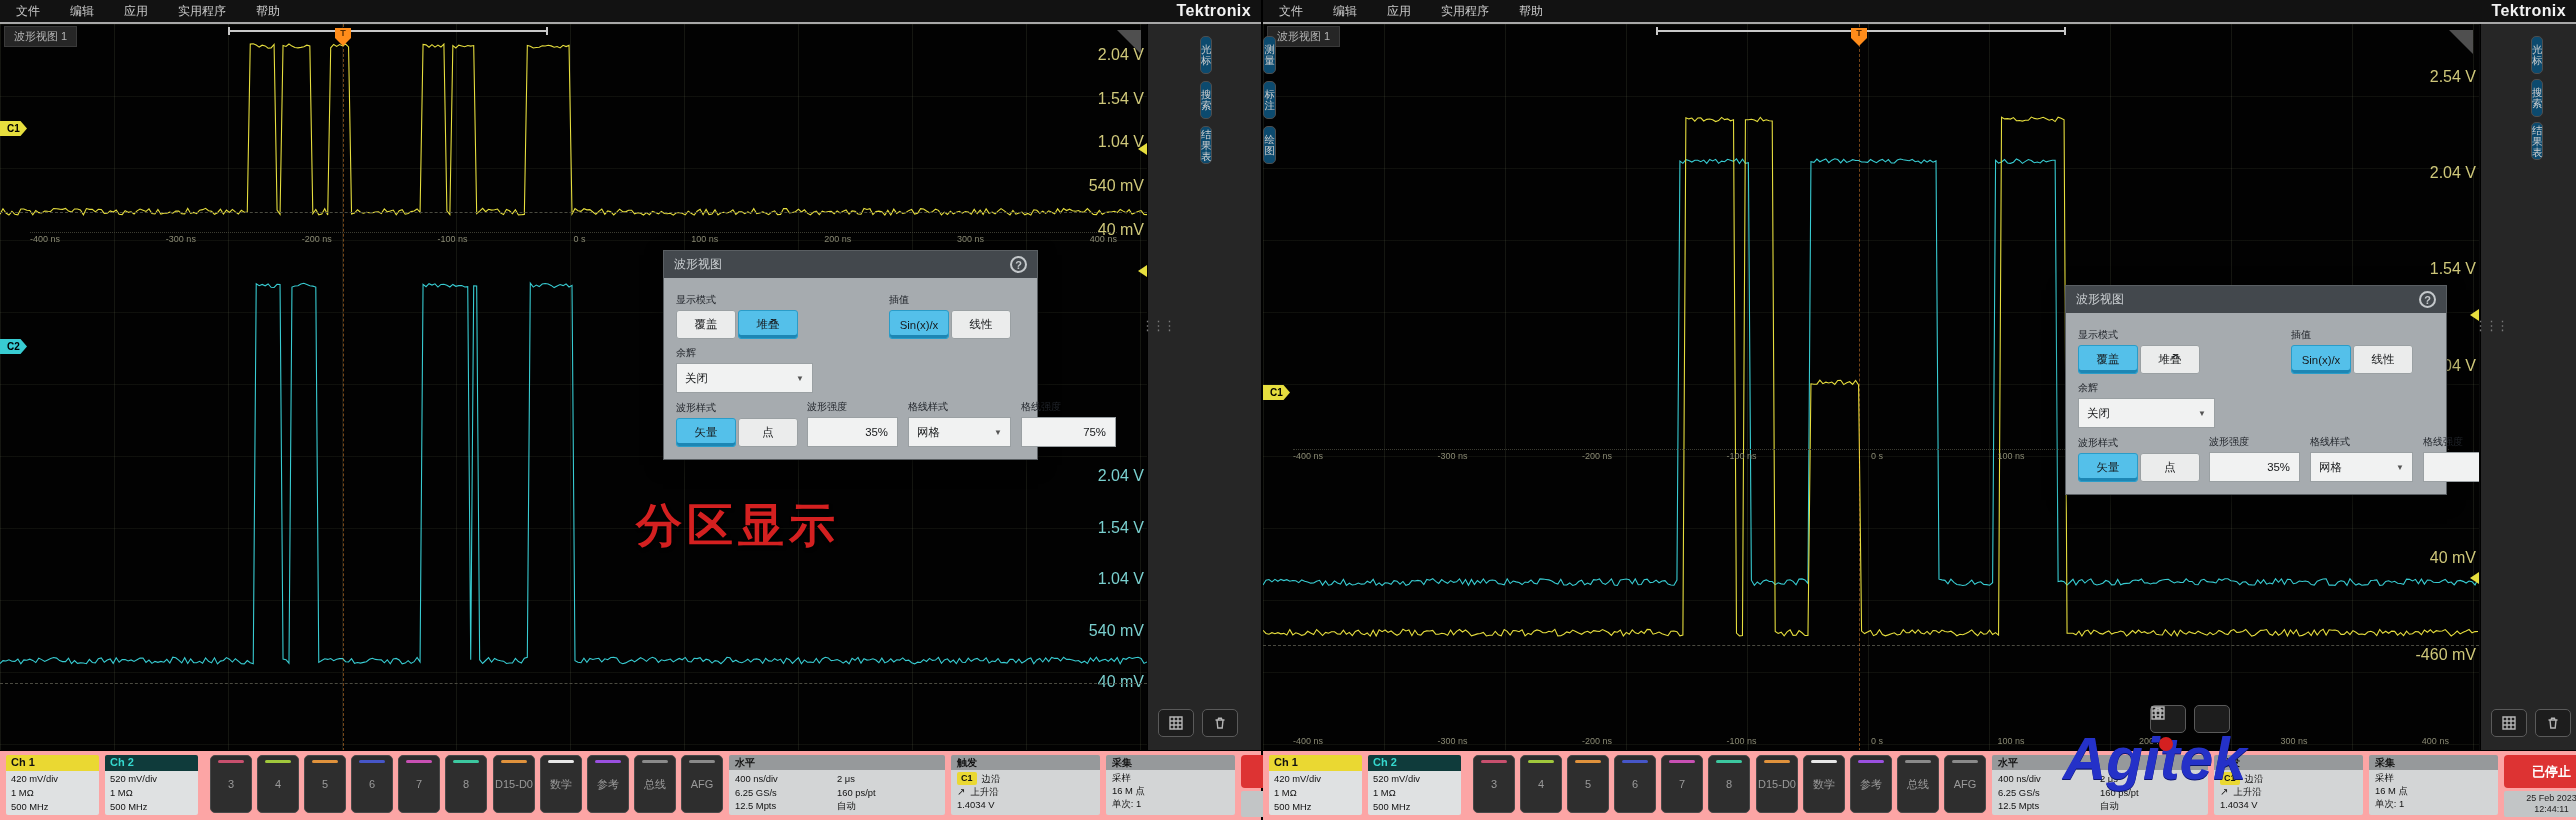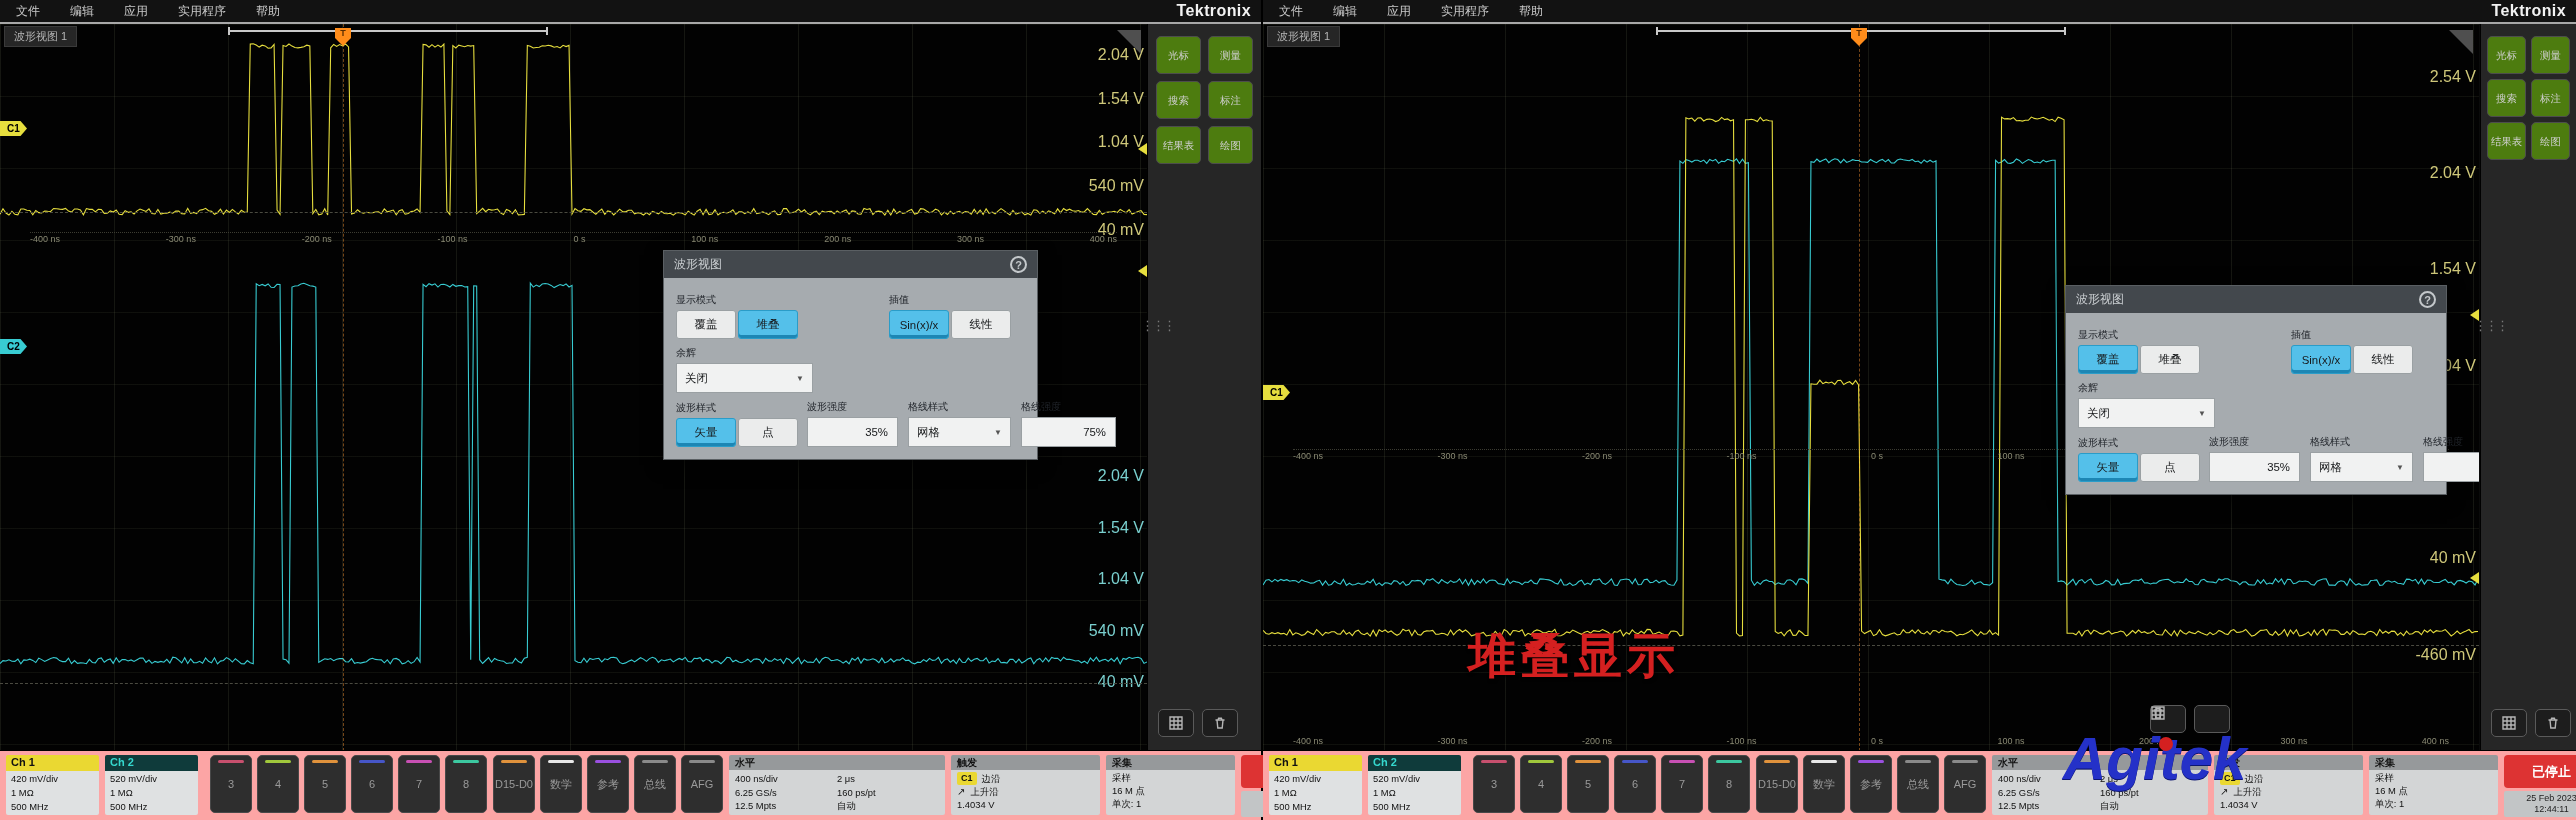--- a/index.html
+++ b/index.html
@@ -42,22 +42,22 @@
   .annot{position:absolute;color:#d42020;font-weight:bold;font-size:46px;letter-spacing:5px;z-index:26;
     text-shadow:1px 2px 3px rgba(0,0,0,.8);font-family:"DejaVu Sans",sans-serif;}
   .screen.left .annot{left:636px;top:471px;}
   .screen.right .annot{left:205px;top:600px;font-size:48px;}
 
   
   .resultsbar{position:absolute;top:24px;height:727px;right:0;background:#262626;border-left:1px solid #000;z-index:8;}
   .screen.left .resultsbar{width:114px;}
   .screen.right .resultsbar{width:96px;}
   .results-grid{display:grid;grid-template-columns:1fr 1fr;gap:7px;padding:12px 8px;}
-  .rbtn{height:38px;background:#4d7c0f;border:1px solid #4d4d4d;border-radius:5px;color:#d0d0d0;font-size:10.4px;
-    display:flex;align-items:center;justify-content:center;text-align:center;line-height:11px;}
+  .rbtn{height:38px;background:#0c4a6e;border:1px solid #4d4d4d;border-radius:5px;color:#d0d0d0;font-size:10.4px;
+    display:flex;align-items:center;justify-content:center;text-align:center;line-height:11px;margin-left:44px;}
   .handle{position:absolute;left:-7px;top:298px;color:#7a7a7a;font-size:13px;letter-spacing:-2px;line-height:7px;width:8px;}
   .iconpair{position:absolute;display:flex;gap:8px;z-index:9;}
   .resultsbar .iconpair{left:10px;bottom:14px;}
   .iconbtn{width:36px;height:28px;background:#1d1d1d;border:1px solid #5a5a5a;border-radius:5px;
     display:flex;align-items:center;justify-content:center;}
   .iconbtn svg{stroke:#b5b5b5;fill:none;stroke-width:1.4;}
   .plot .iconpair{left:887px;top:681px;}
 
   
   .dialog{position:absolute;background:#a6abaf;border:1px solid #5a5f63;box-shadow:0 5px 16px rgba(0,0,0,.65);z-index:30;}
@@ -165,20 +165,21 @@
           <div class="li" style="position: absolute; right: 3px; top: 495px;">1.54 V</div>
           <div class="li" style="position: absolute; right: 3px; top: 546px;">1.04 V</div>
           <div class="li" style="position: absolute; right: 3px; top: 598px;">540 mV</div>
           <div class="li" style="position: absolute; right: 3px; top: 649px;">40 mV</div>
         </div>
       <div class="chmark c1" style="top:97px;">C1</div>
       <div class="chmark c2" style="top:315px;text-align:right;">C2</div>
       <div class="lvlarrow" style="top:119px;"></div>
       <div class="lvlarrow" style="top:241px;"></div>
       <div class="corner"></div>
+      <div class="annot">分区显示</div>
 
       <div class="dialog" style="left:663px;top:226px;width:375px;">
         <div class="dlg-title">
           <span>波形视图</span>
           <div class="help">?</div>
         </div>
         <div class="dlg-body">
           <div class="dlg-row">
             <div class="grp">
               <div class="fld-label">显示模式</div>
@@ -380,21 +381,20 @@
           <div class="li" style="position: absolute; right: 3px; top: 236px;">1.54 V</div>
           <div class="li" style="position: absolute; right: 3px; top: 333px;">1.04 V</div>
           <div class="li" style="position: absolute; right: 3px; top: 429px;">540 mV</div>
           <div class="li" style="position: absolute; right: 3px; top: 525px;">40 mV</div>
           <div class="li" style="position: absolute; right: 3px; top: 622px;">-460 mV</div>
         </div>
       <div class="chmark c1" style="top:361px;">C1</div>
       <div class="lvlarrow" style="top:285px;"></div>
       <div class="lvlarrow" style="top:548px;"></div>
       <div class="corner"></div>
-      <div class="annot">堆叠显示</div>
       <div class="iconpair">
         <div class="iconbtn">
           <svg width="16" height="16" viewBox="0 0 16 16">
               <path d="M2 2h12v12H2z M2 6h12 M2 10h12 M6 2v12 M10 2v12"></path>
             </svg>
         </div>
         <div class="iconbtn">
           <svg width="16" height="16" viewBox="0 0 16 16">
               <path d="M3.5 5h9 M5 5l.8 8h4.4L11 5 M6 5l.6-1.8h2.8L10 5"></path>
             </svg>

